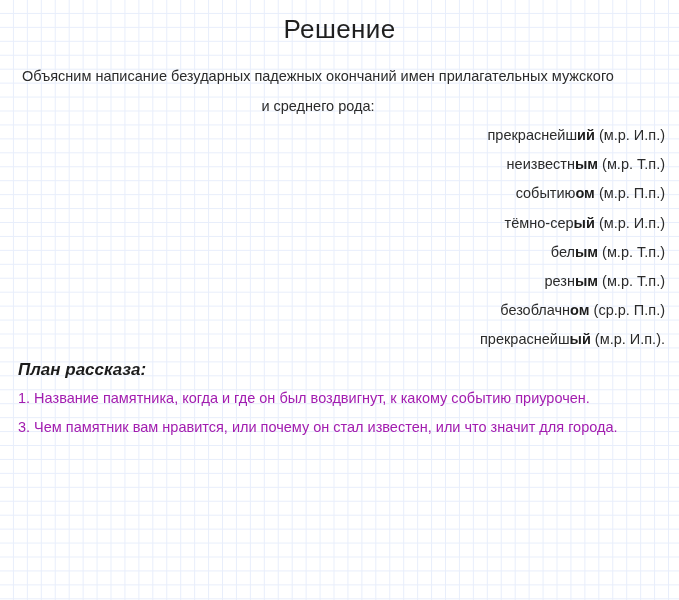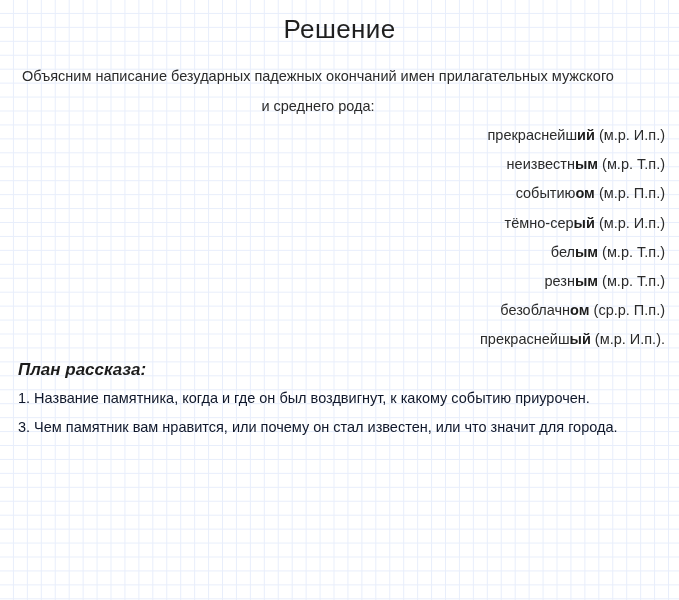--- a/index.html
+++ b/index.html
@@ -91,21 +91,21 @@
 
   .plan-list {
     list-style: none;
     margin: 0;
     padding: 0;
   }
 
   .plan-item {
     font-size: 14.5px;
     line-height: 29.2px;
-    color: #0f172a;
+    color: #a21caf;
     max-width: 620px;
   }
 
   .grammar {
     font-weight: 400;
     color: #2b2b2b;
   }
 </style>
 </head>
 <body>

